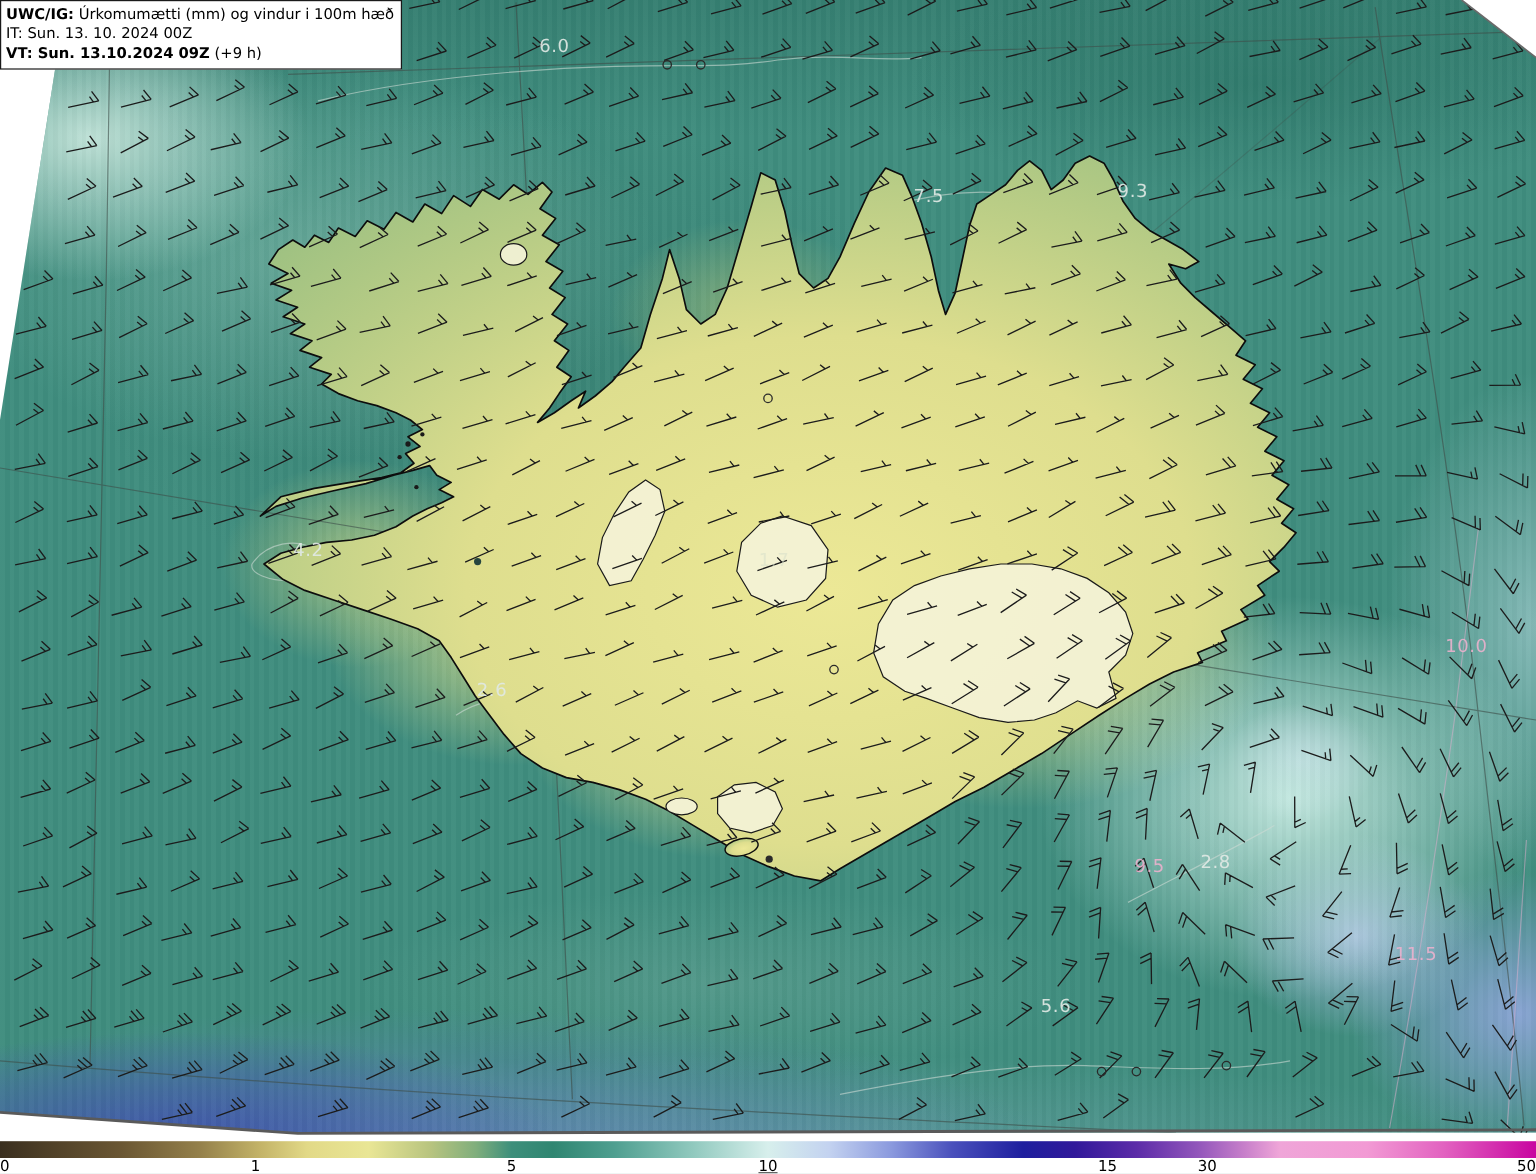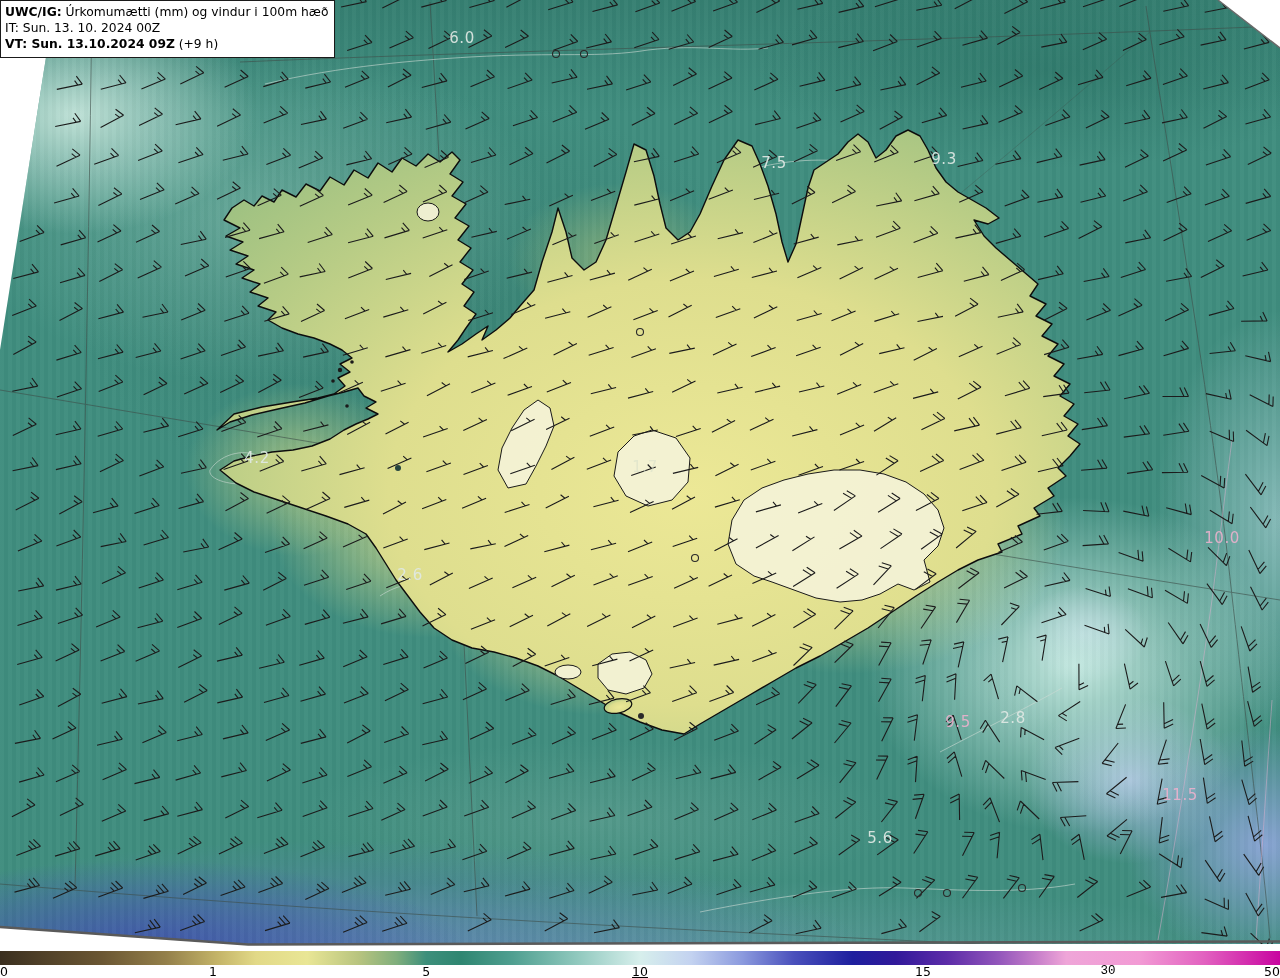--- a/index.html
+++ b/index.html
@@ -190,17 +190,17 @@
   </div>
 
   <div class="colorbar-area">
     <div id="cbar" class="cbar" style="background: linear-gradient(to right, rgb(58, 47, 31) 0%, rgb(78, 63, 39) 3%, rgb(107, 87, 51) 8%, rgb(148, 128, 74) 13%, rgb(196, 180, 104) 17%, rgb(226, 217, 135) 20%, rgb(233, 230, 149) 24%, rgb(184, 196, 127) 28%, rgb(127, 174, 124) 31%, rgb(61, 143, 123) 33.3%, rgb(47, 134, 113) 36%, rgb(79, 159, 144) 40%, rgb(143, 200, 189) 45%, rgb(215, 239, 236) 50%, rgb(195, 210, 240) 54%, rgb(139, 154, 222) 58%, rgb(74, 80, 188) 62%, rgb(30, 31, 158) 66.6%, rgb(49, 25, 154) 70%, rgb(92, 44, 168) 74%, rgb(146, 86, 187) 78%, rgb(199, 127, 202) 81%, rgb(239, 165, 216) 83.3%, rgb(242, 154, 212) 89%, rgb(226, 98, 192) 94%, rgb(200, 5, 160) 100%);"></div>
     <div id="cbar-labels" class="cbar-labels">
         <span class="cbar-tick" style="left: 0px; transform: none;">0</span>
         <span class="cbar-tick" style="left: 212.992px; transform: translateX(-50%);">1</span>
         <span class="cbar-tick" style="left: 426.24px; transform: translateX(-50%);">5</span>
         <span class="cbar-tick" style="left: 640px; transform: translateX(-50%); text-decoration: underline;">10</span>
         <span class="cbar-tick" style="left: 887px; transform: translateX(-50%); margin-left: 36px;">15</span>
-        <span class="cbar-tick" style="left: 1108px; transform: translateX(-50%); font-family: Liberation Mono, monospace;">30</span>
+        <span class="cbar-tick" style="left: 1006px; transform: translateX(-50%);">30</span>
         <span class="cbar-tick" style="left: 1280px; transform: translateX(-100%);">50</span>
       </div>
   </div>
 </div>
 
 </body></html>

